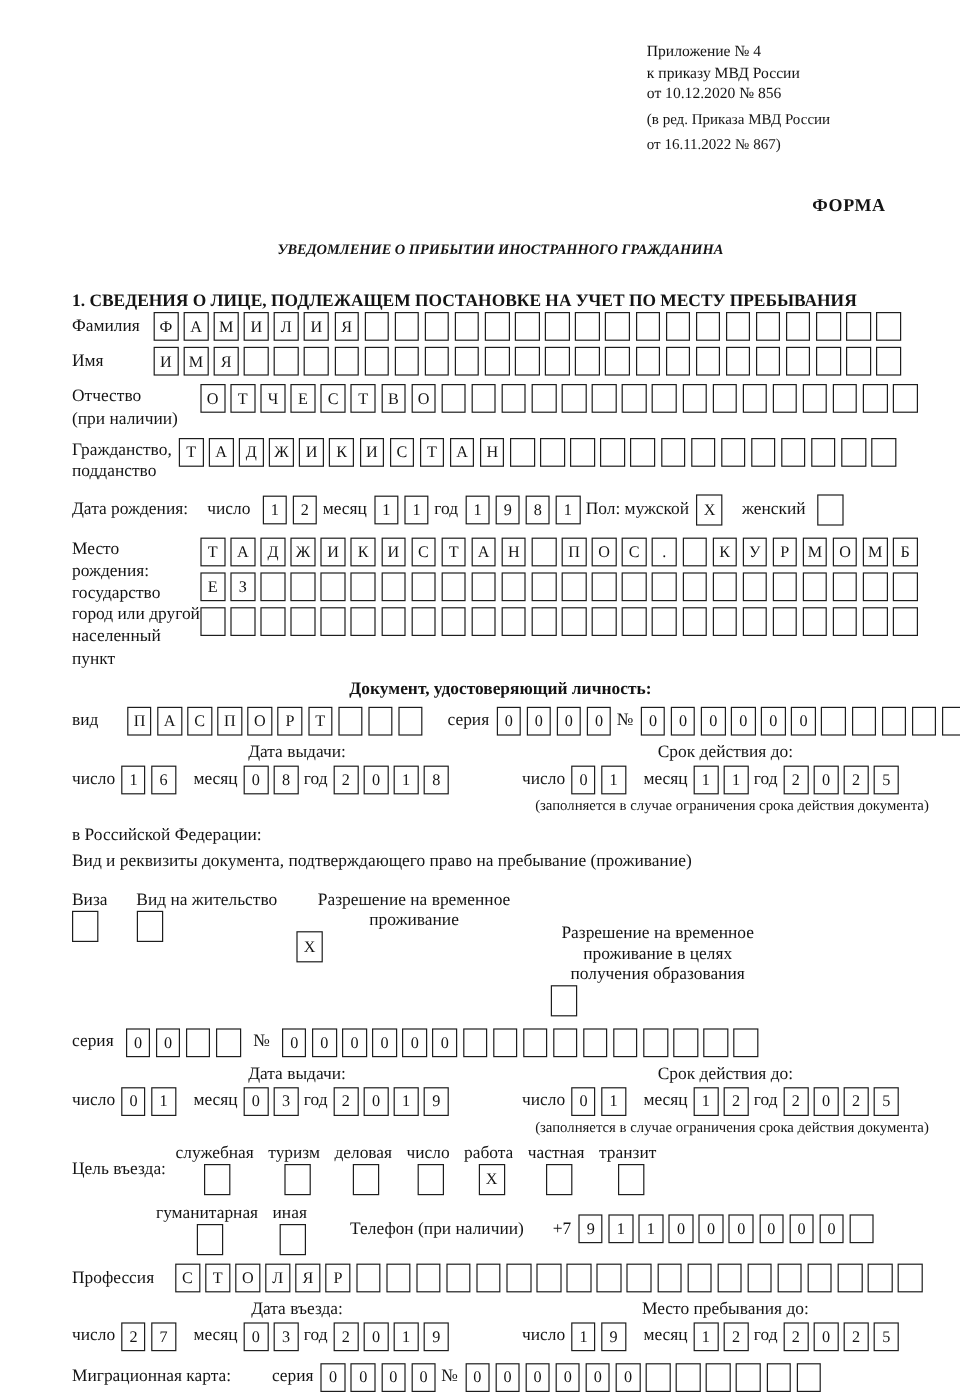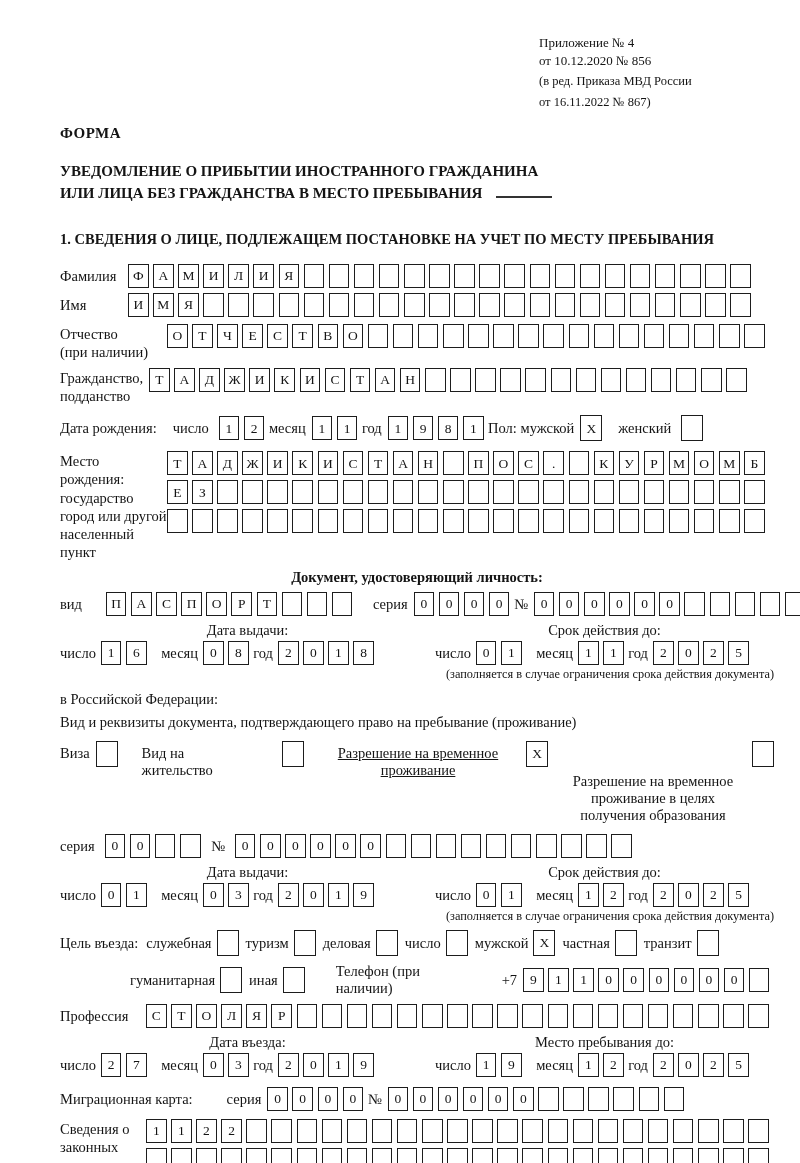--- a/index.html
+++ b/index.html
@@ -2,25 +2,25 @@
 <html><head>
 <meta charset="utf-8">
 <style>
   html,body{margin:0;padding:0;background:#ffffff;color:#141414;}
   body{width:800px;font-family:"Liberation Serif","DejaVu Serif",serif;}
   .page{box-sizing:border-box;width:800px;min-height:1163px;padding:34px 26px 18px 60px;}
 
   
   .hdr{margin-left:auto;width:235px;font-size:13px;line-height:1.35;}
   .hdr .small{font-size:12.5px;margin-top:4px;}
-  .forma{font-weight:bold;font-size:15px;margin:14px 36px 0 0;letter-spacing:.5px;}
-
-  .title{font-weight:bold;font-size:15px;text-align:left;margin-top:18px;line-height:1.5;}
+  .forma{font-weight:bold;font-size:15px;text-align:right;margin:36px 36px 0 0;letter-spacing:.5px;}
+
+  .title{font-weight:bold;font-size:12px;text-align:center;margin-top:18px;line-height:1.5;font-style:italic;}
   .title .blank{display:inline-block;width:56px;border-bottom:2px solid #333;height:12px;margin-left:14px;}
-  .sect{font-weight:bold;font-size:14.5px;margin-top:26px;margin-bottom:16px;}
+  .sect{font-weight:bold;font-size:14.5px;margin-top:26px;}
 
   .row{display:flex;align-items:flex-start;margin-bottom:5px;}
   .lbl{font-size:14.5px;line-height:1.25;padding-top:3px;flex:none;}
   .w68{width:68px;} .w103{width:107px;} .w86{width:89px;} .w105{width:107px;} .w84{width:86px;}
   .boxes{display:flex;flex:none;}
   .box{box-sizing:border-box;display:inline-flex;flex:none;align-items:center;justify-content:center;
        width:20.5px;height:24px;border:1.7px solid #1d1d1d;margin-right:4.6px;background:#fff;
        font-size:13.5px;line-height:1;}
   .cb .box{width:22px;height:26px;margin-right:0;}
   .stack{display:flex;flex-direction:column;gap:5px;}
@@ -34,45 +34,45 @@
   .dual{display:flex;margin-top:6px;}
   .dual .dleft{width:375px;flex:none;}
   .dual .dright{flex:1;}
   .dghead{font-size:14.5px;text-align:center;margin-bottom:2px;}
   .dg{display:flex;align-items:center;font-size:14.5px;}
   .dg .dlbl{margin-right:5px;} .dg .mid{margin:0 5px 0 10px;}
   .note{font-size:12.3px;text-align:right;margin-top:2px;margin-bottom:6px;}
   .plain{font-size:14.5px;line-height:1.55;}
 
   .optrow{display:flex;align-items:flex-start;margin:8px 0 10px 0;font-size:14.5px;}
-  .opt{display:flex;align-items:flex-start;}
+  .opt{display:flex;align-items:flex-start;flex-direction:column;}
   .optlabel{padding-top:4px;}
   .optlabel.c{text-align:center;}
-  .wrap190{width:196px;text-decoration:underline;} .wrap175{width:178px;margin-top:28px;}
+  .wrap190{width:196px;} .wrap175{width:178px;margin-top:28px;}
 
   .purp{display:flex;align-items:center;font-size:14.5px;margin-bottom:7px;flex-wrap:nowrap;}
   .purp .opt{align-items:center;margin-right:7px;}
   .purp .optlabel{padding:0 5px 0 0;}
 </style>
 </head>
 <body>
 
 <div class="page">
 
   <div class="hdr">
     <div>Приложение № 4</div>
+    <div>к приказу МВД России</div>
     <div>от 10.12.2020 № 856</div>
     <div class="small">(в ред. Приказа МВД России</div>
     <div class="small">от 16.11.2022 № 867)</div>
   </div>
   <div class="forma">ФОРМА</div>
 
   <div class="title">
     <div>УВЕДОМЛЕНИЕ О ПРИБЫТИИ ИНОСТРАННОГО ГРАЖДАНИНА</div>
-    <div><span>ИЛИ ЛИЦА БЕЗ ГРАЖДАНСТВА В МЕСТО ПРЕБЫВАНИЯ</span><span class="blank"></span></div>
   </div>
 
   <div class="sect">1. СВЕДЕНИЯ О ЛИЦЕ, ПОДЛЕЖАЩЕМ ПОСТАНОВКЕ НА УЧЕТ ПО МЕСТУ ПРЕБЫВАНИЯ</div>
 
   <div class="row">
     <div class="lbl w68">Фамилия</div>
     <div class="boxes">
         <span class="box">Ф</span>
         <span class="box">А</span>
         <span class="box">М</span>
@@ -551,21 +551,21 @@
           <span class="box"></span>
         </span>
       </span>
     <span class="opt">
         <span class="optlabel">число</span>
         <span class="boxes cb">
           <span class="box"></span>
         </span>
       </span>
     <span class="opt">
-        <span class="optlabel">мужской</span>
+        <span class="optlabel">работа</span>
         <span class="boxes cb">
           <span class="box">X</span>
         </span>
       </span>
     <span class="opt">
         <span class="optlabel">частная</span>
         <span class="boxes cb">
           <span class="box"></span>
         </span>
       </span>

